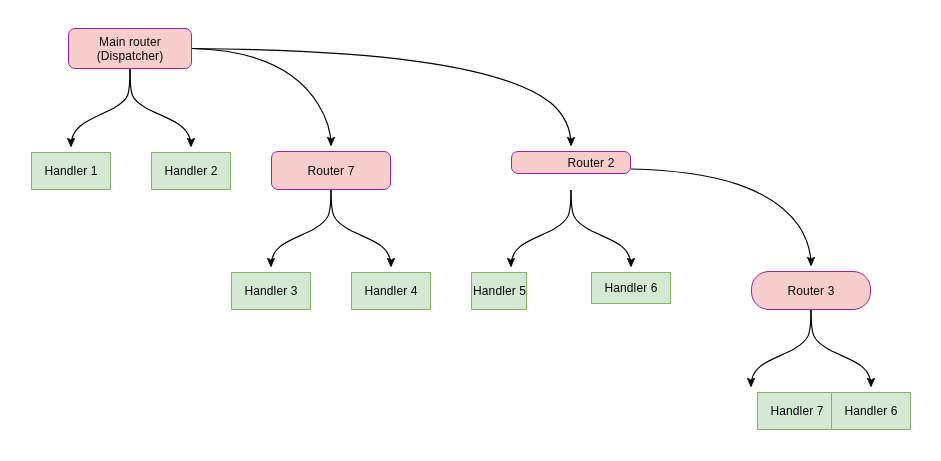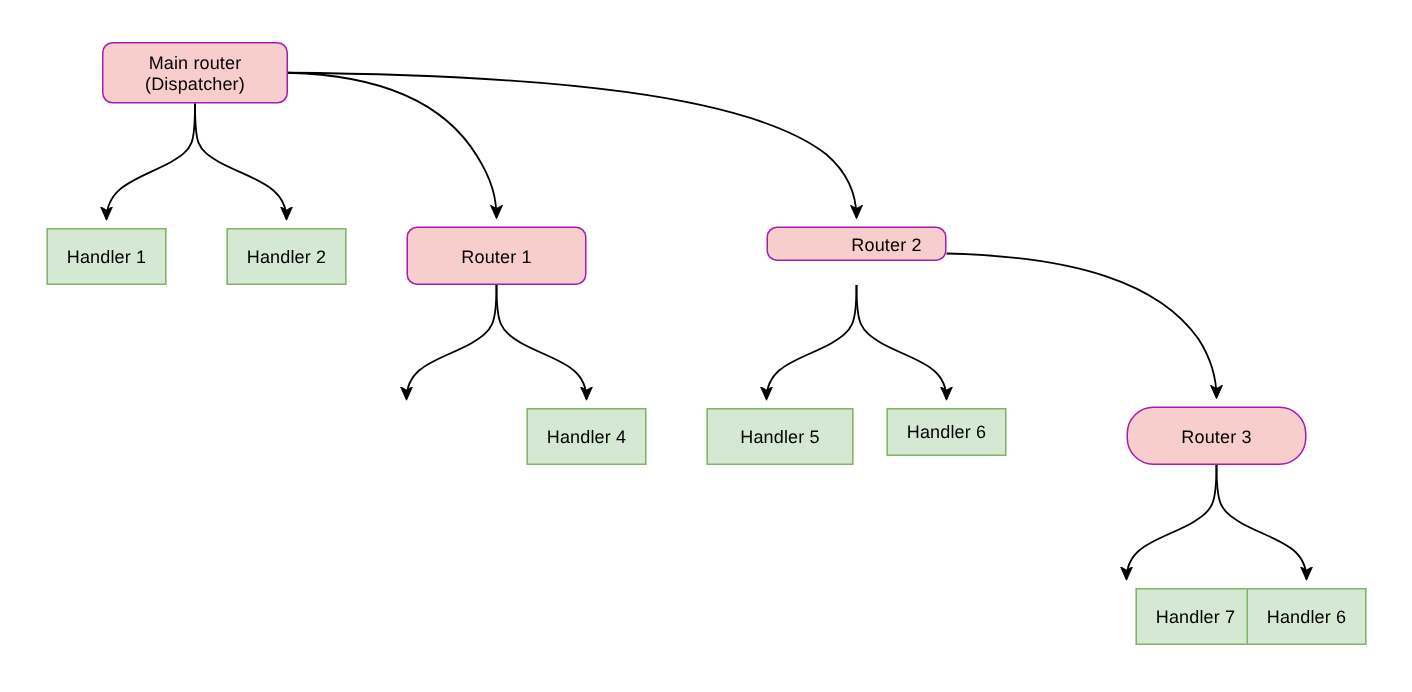--- a/index.html
+++ b/index.html
@@ -101,33 +101,36 @@
 
   <div class="node node-handler" style="left:31px; top:152px; width:80px; height:38px;">
     <span class="node-label">Handler 1</span>
   </div>
 
   <div class="node node-handler" style="left:151px; top:152px; width:80px; height:38px;">
     <span class="node-label">Handler 2</span>
   </div>
 
   <div class="node node-router" style="left:271px; top:151px; width:120px; height:39px;">
-    <span class="node-label">Router 1</span>
+    <span class="node-label">Router 7</span>
   </div>
 
   <div class="node node-router" style="left:511px; top:151px; width:120px; height:23px;padding-left:40px;">
     <span class="node-label">Router 2</span>
   </div>
 
+  <div class="node node-handler" style="left:231px; top:272px; width:80px; height:38px;">
+    <span class="node-label">Handler 3</span>
+  </div>
 
   <div class="node node-handler" style="left:351px; top:272px; width:80px; height:38px;">
     <span class="node-label">Handler 4</span>
   </div>
 
-  <div class="node node-handler" style="left:471px; top:272px; width:98px; height:38px;">
+  <div class="node node-handler" style="left:471px; top:272px; width:56px; height:38px;justify-content:flex-end;">
     <span class="node-label">Handler 5</span>
   </div>
 
   <div class="node node-handler" style="left:591px; top:272px; width:80px; height:32px;">
     <span class="node-label">Handler 6</span>
   </div>
 
   <div class="node node-router" style="left:751px; top:271px; width:120px; height:39px;border-radius:18px;">
     <span class="node-label">Router 3</span>
   </div>

